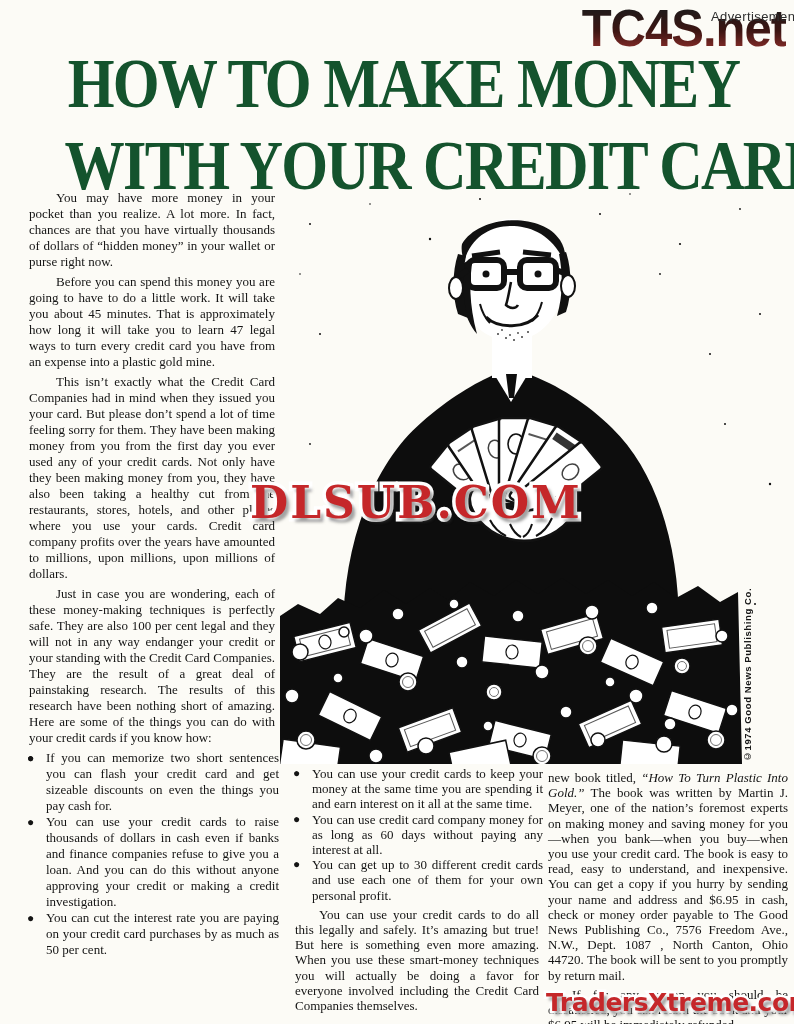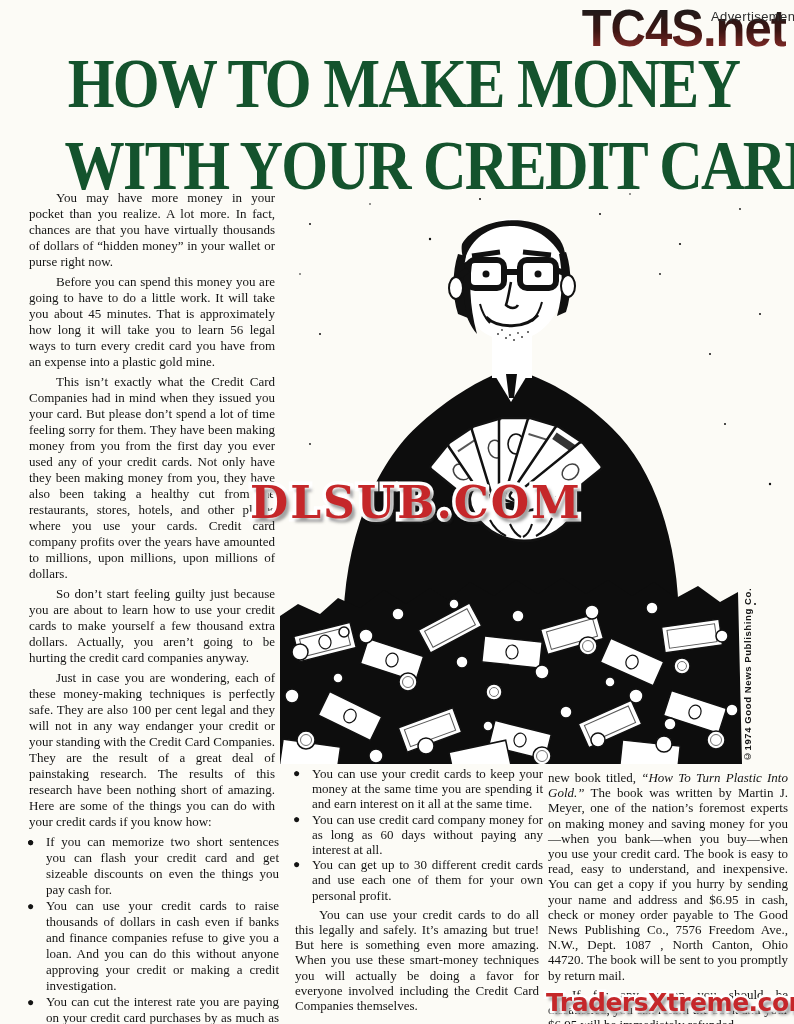--- a/index.html
+++ b/index.html
@@ -257,23 +257,22 @@
           <circle cx="436" cy="556" r="5.5"></circle>
           <circle cx="214" cy="508" r="4.5"></circle>
         <circle cx="402" cy="482" r="4.5"></circle>
       </g>
     </g>
   </svg>
   <div class="copyright">©1974 Good News Publishing Co.</div>
 
   <div class="col col-left">
     <p>You may have more money in your pocket than you realize. A lot more. In fact, chances are that you have virtually thousands of dollars of “hidden money” in your wallet or purse right now.</p>
-    <p>Before you can spend this money you are going to have to do a little work. It will take you about 45 minutes. That is approximately how long it will take you to learn 56 legal ways to turn every credit card you have from an expense into a plastic gold mine.</p>
+    <p>Before you can spend this money you are going to have to do a little work. It will take you about 45 minutes. That is approximately how long it will take you to learn 47 legal ways to turn every credit card you have from an expense into a plastic gold mine.</p>
     <p>This isn’t exactly what the Credit Card Companies had in mind when they issued you your card. But please don’t spend a lot of time feeling sorry for them. They have been making money from you from the first day you ever used any of your credit cards. Not only have they been making money from you, they have also been taking a healthy cut from the restaurants, stores, hotels, and other places where you use your cards. Credit card company profits over the years have amounted to millions, upon millions, upon millions of dollars.</p>
-    <p>So don’t start feeling guilty just because you are about to learn how to use your credit cards to make yourself a few thousand extra dollars. Actually, you aren’t going to be hurting the credit card companies anyway.</p>
     <p>Just in case you are wondering, each of these money-making techniques is perfectly safe. They are also 100 per cent legal and they will not in any way endanger your credit or your standing with the Credit Card Companies. They are the result of a great deal of painstaking research. The results of this research have been nothing short of amazing. Here are some of the things you can do with your credit cards if you know how:</p>
     <div class="bullet"><span class="dot">●</span></div>
     <div class="bullet"><span class="dot">●</span><span>If you can memorize two short sentences you can flash your credit card and get sizeable discounts on even the things you pay cash for.</span></div>
     <div class="bullet"><span class="dot">●</span><span>You can use your credit cards to raise thousands of dollars in cash even if banks and finance companies refuse to give you a loan. And you can do this without anyone approving your credit or making a credit investigation.</span></div>
     <div class="bullet"><span class="dot">●</span><span>You can cut the interest rate you are paying on your credit card purchases by as much as 50 per cent.</span></div>
   </div>
 
   <div class="col col-mid">
     <div class="bullet"><span class="dot">●</span><span>You can use your credit cards to keep your money at the same time you are spending it and earn interest on it all at the same time.</span></div>
     <div class="bullet"><span class="dot">●</span><span>You can use credit card company money for as long as 60 days without paying any interest at all.</span></div>

